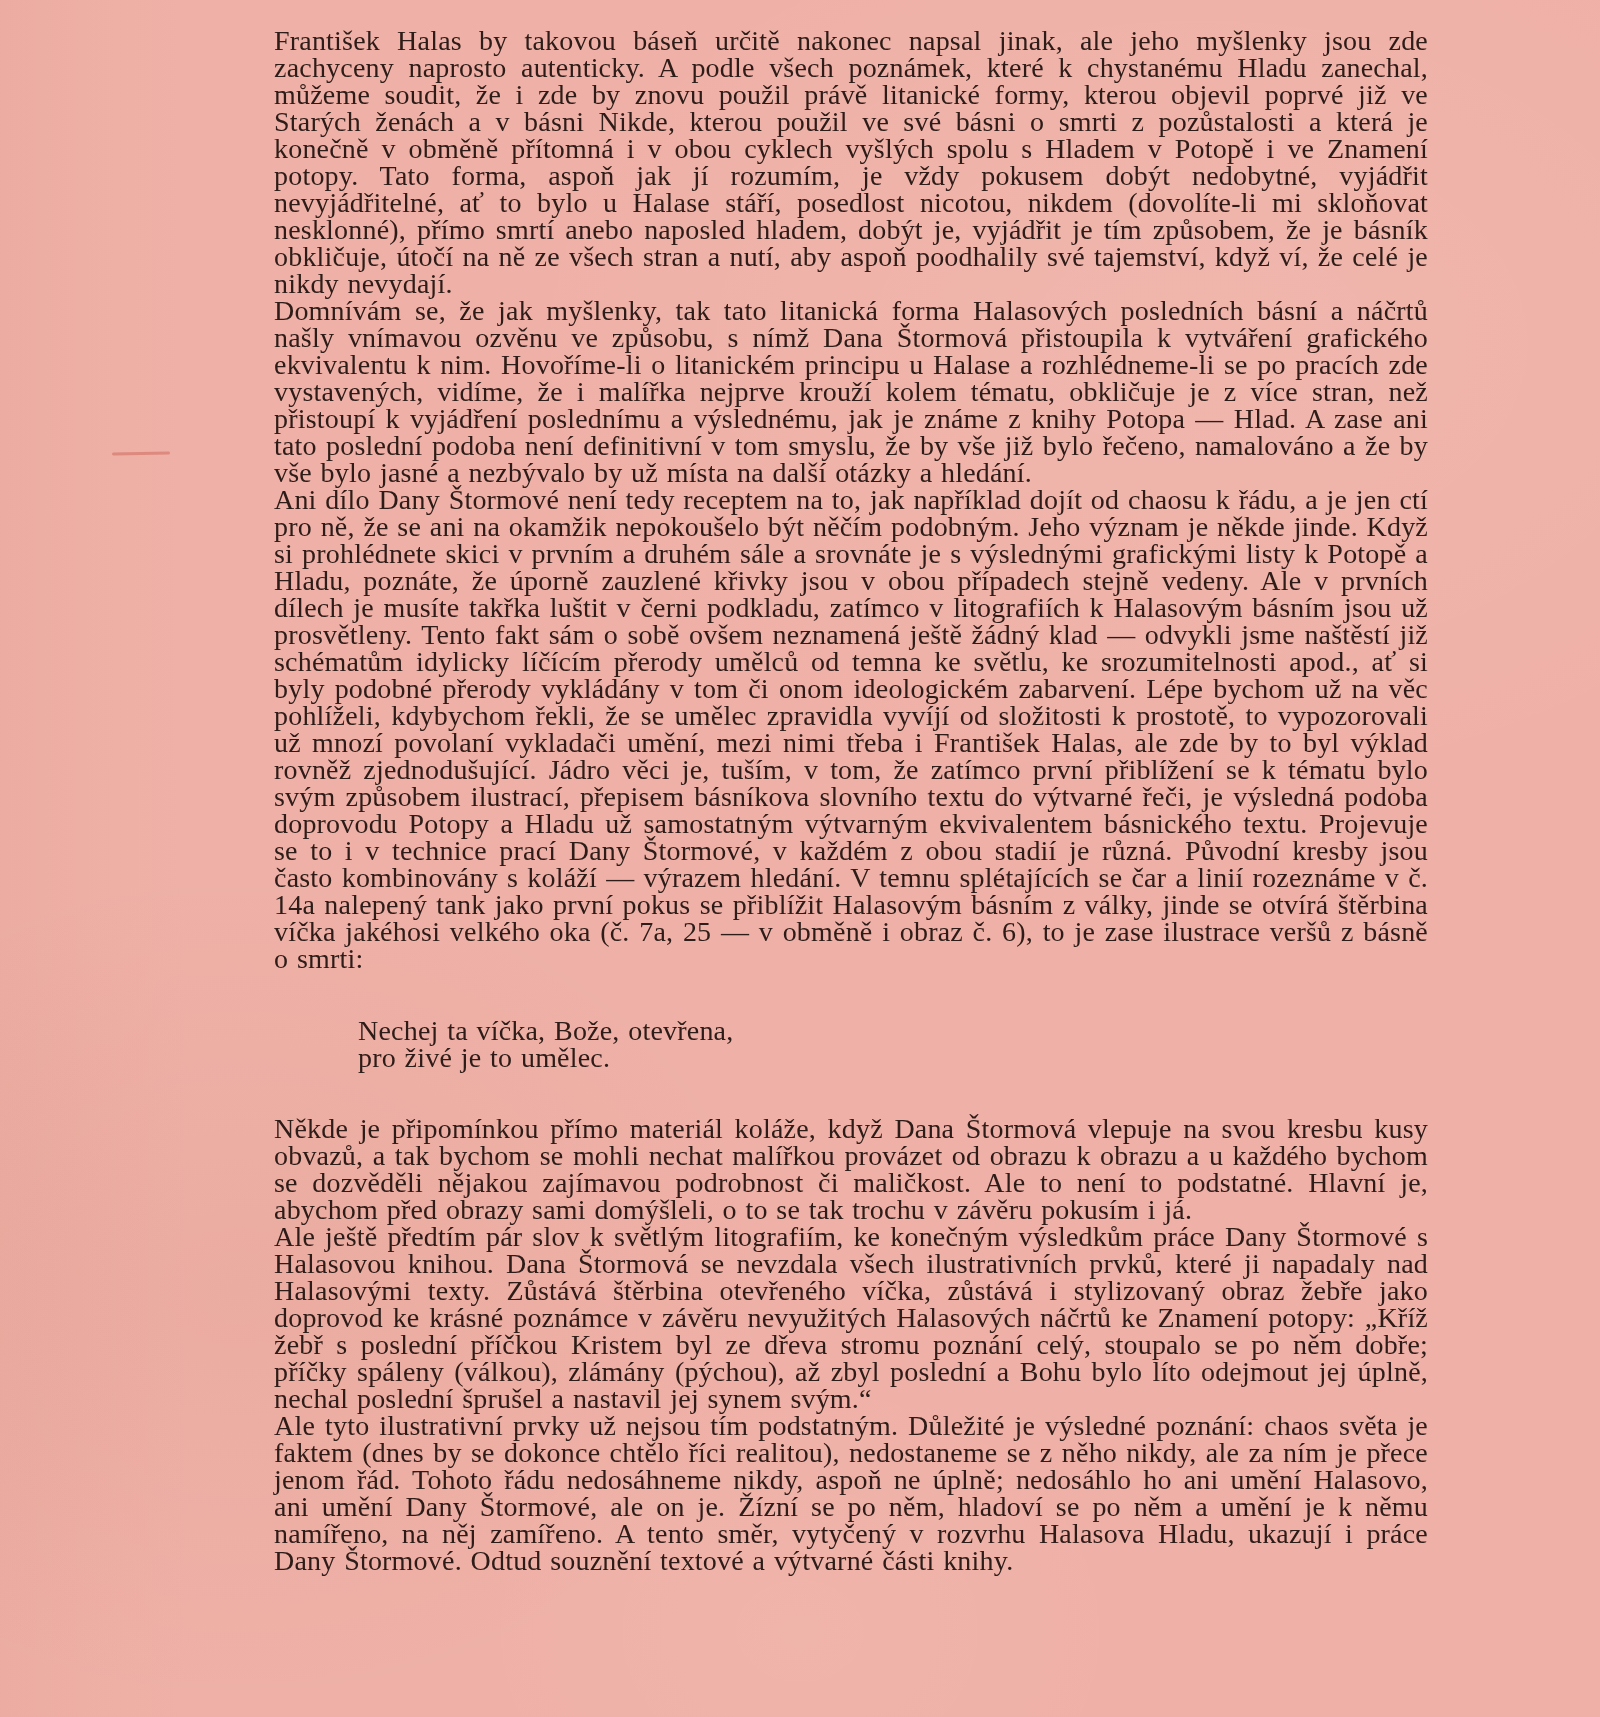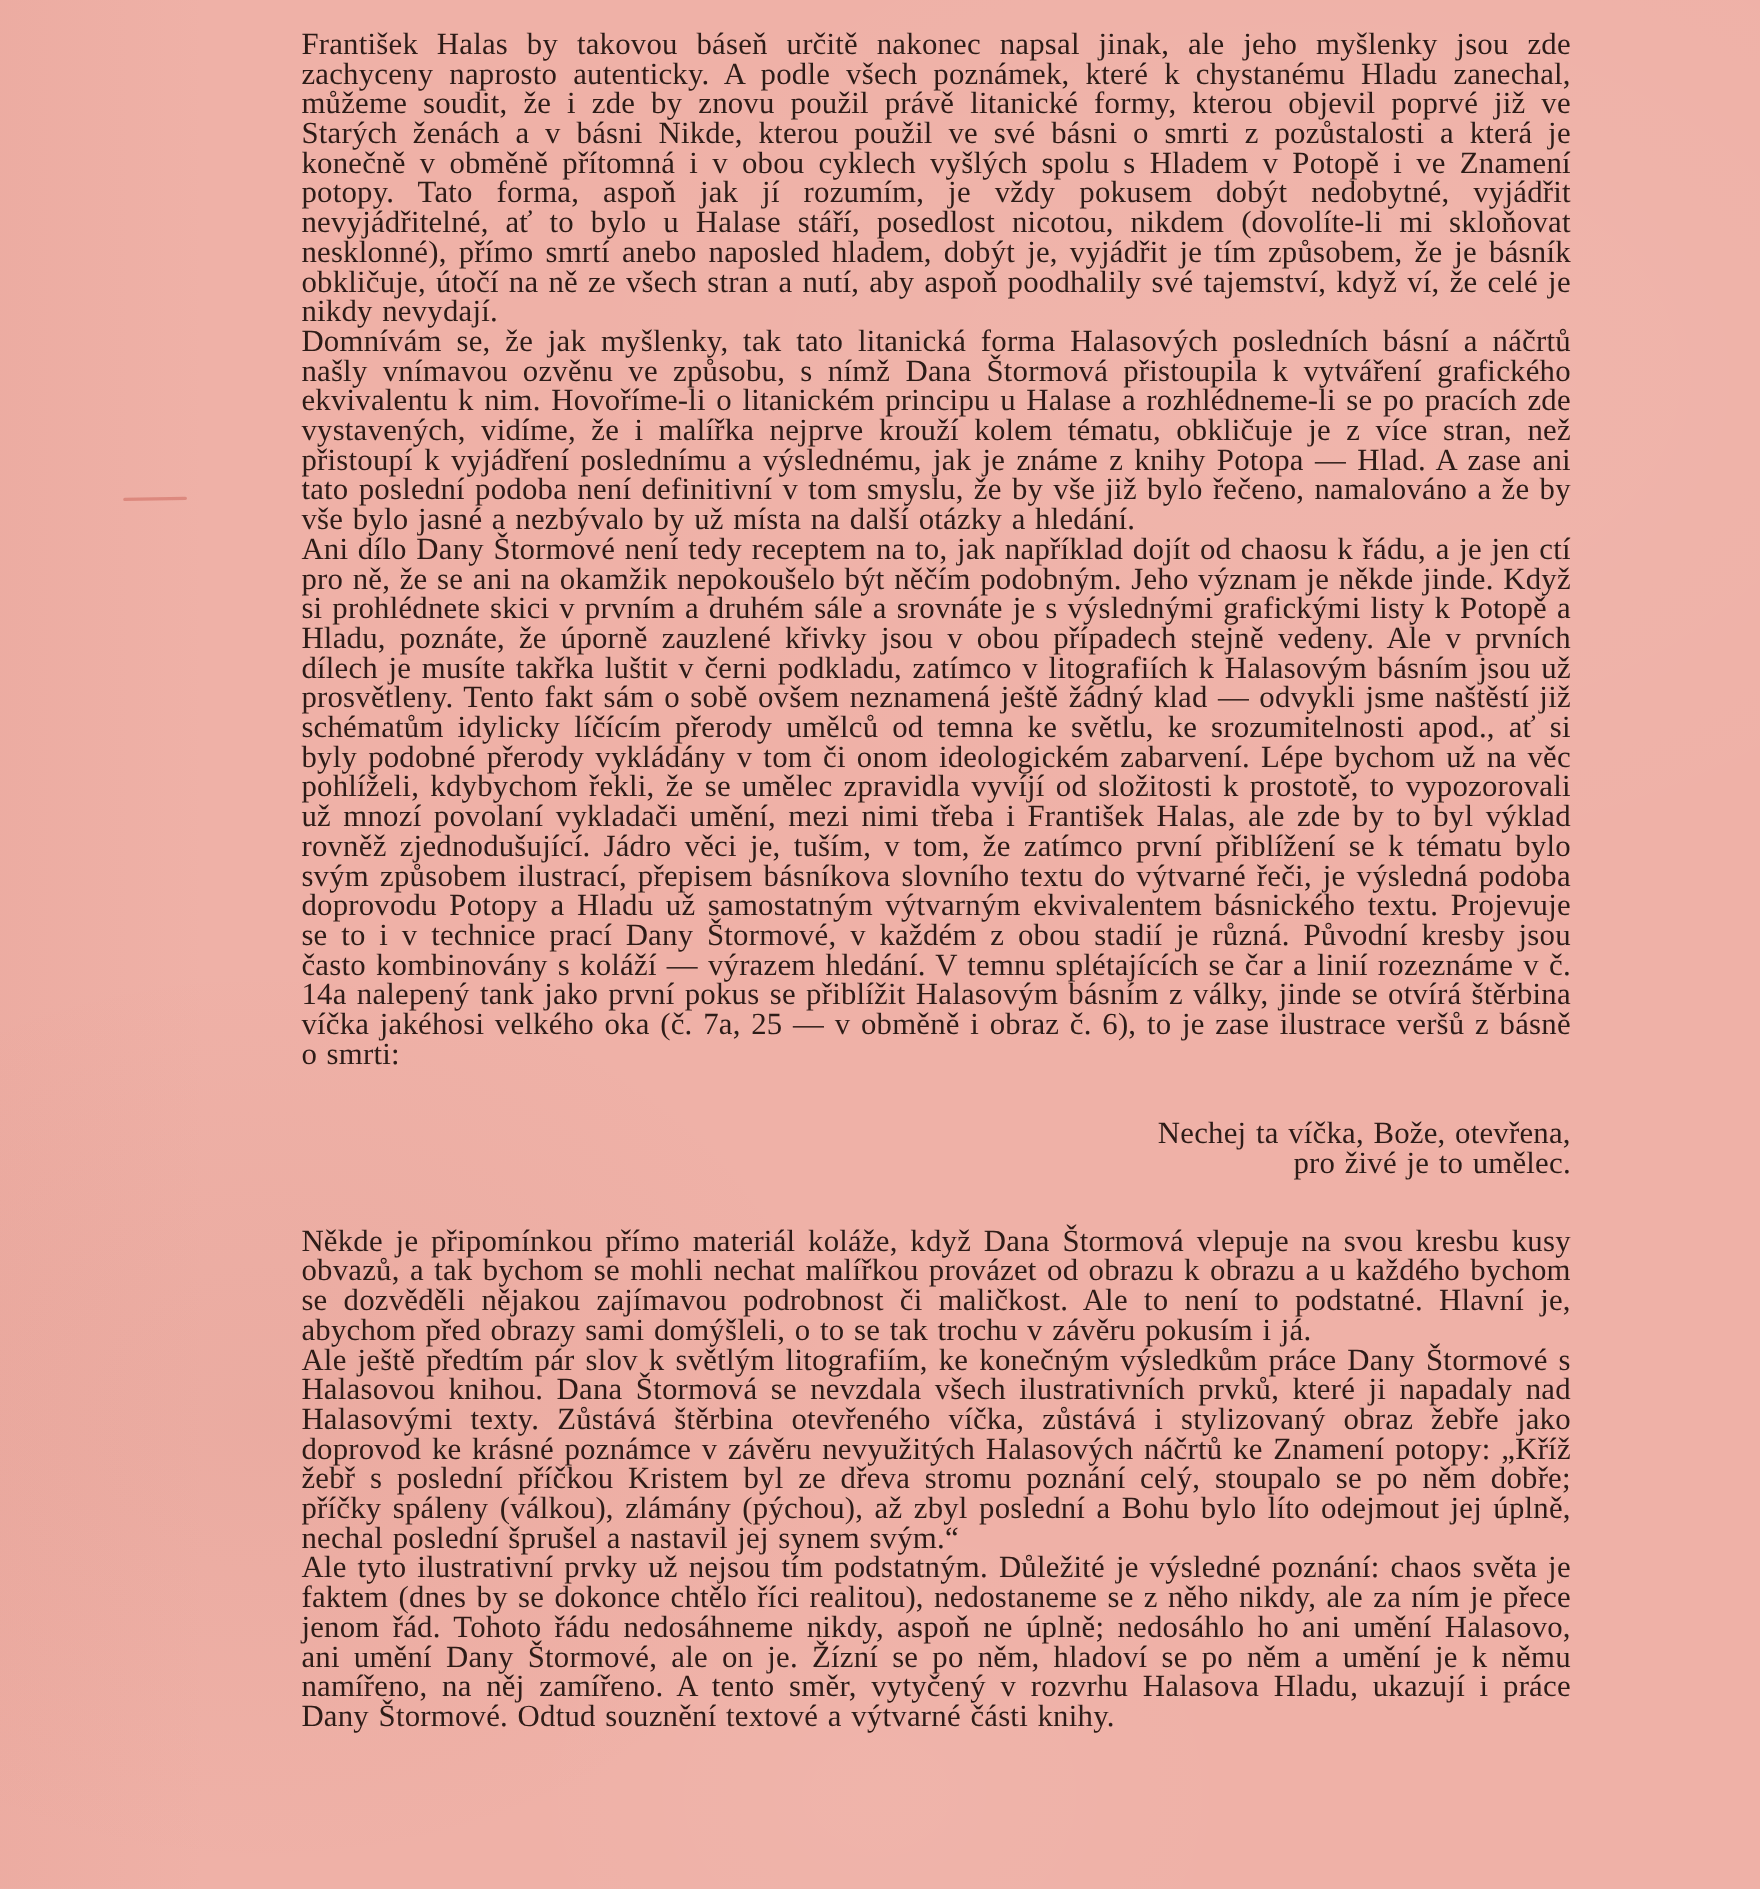--- a/index.html
+++ b/index.html
@@ -40,21 +40,21 @@
     width: 1154px;
     font-size: 28px;
     line-height: 27px;
     text-align: justify;
     letter-spacing: 0.2px;
     word-spacing: 1.5px;
   }
   .text-block p { margin: 0; }
   .quote {
     margin: 45px 0 44px 84px;
-    text-align: right;
+    text-align: left;
   }
 </style>
 </head>
 <body style="background: rgb(239, 177, 167); color: rgb(45, 28, 23);">
 
 <div class="paper-texture"></div>
 <div class="smudge"></div>
 
 <main class="text-block">
   <p>František Halas by takovou báseň určitě nakonec napsal jinak, ale jeho myšlenky jsou zde zachyceny naprosto autenticky. A podle všech poznámek, které k chystanému Hladu zanechal, můžeme soudit, že i zde by znovu použil právě litanické formy, kterou objevil poprvé již ve Starých ženách a v básni Nikde, kterou použil ve své básni o smrti z pozůstalosti a která je konečně v obměně přítomná i v obou cyklech vyšlých spolu s Hladem v Potopě i ve Znamení potopy. Tato forma, aspoň jak jí rozumím, je vždy pokusem dobýt nedobytné, vyjádřit nevyjádřitelné, ať to bylo u Halase stáří, posedlost nicotou, nikdem (dovolíte-li mi skloňovat nesklonné), přímo smrtí anebo naposled hladem, dobýt je, vyjádřit je tím způsobem, že je básník obkličuje, útočí na ně ze všech stran a nutí, aby aspoň poodhalily své tajemství, když ví, že celé je nikdy nevydají.</p>

